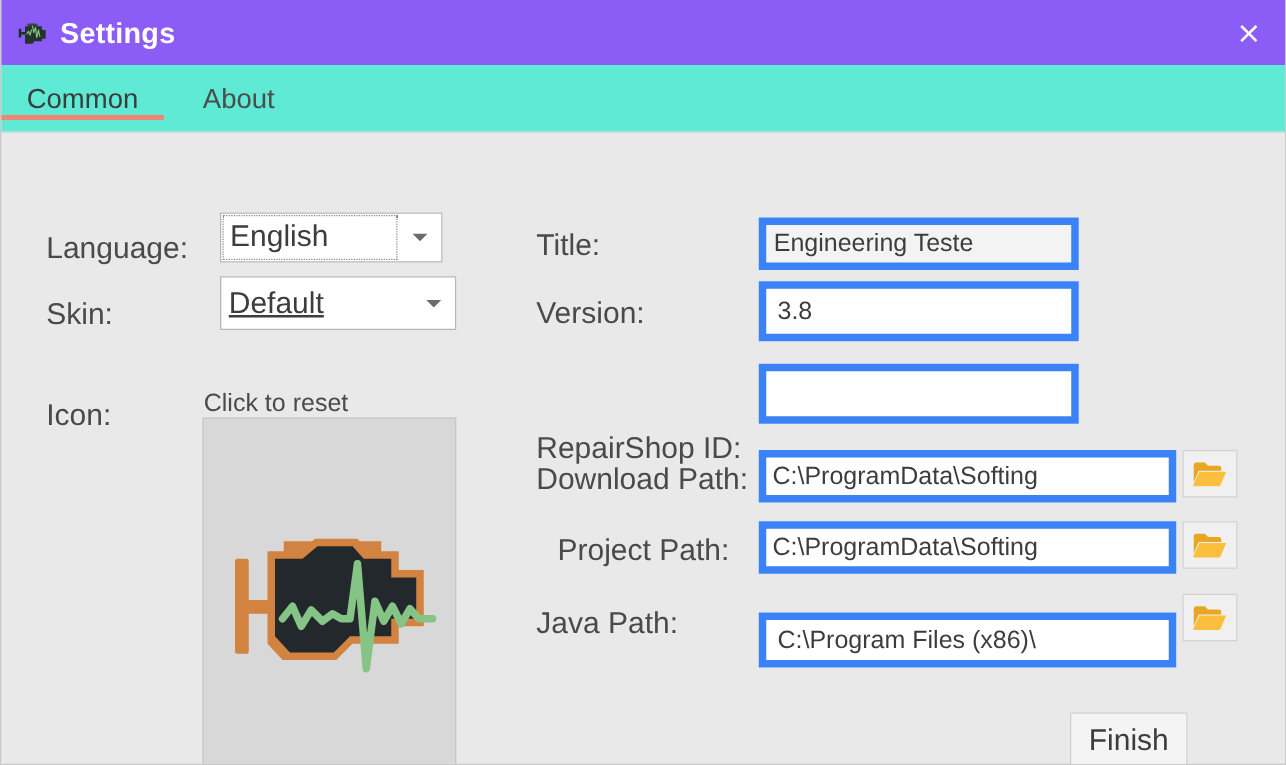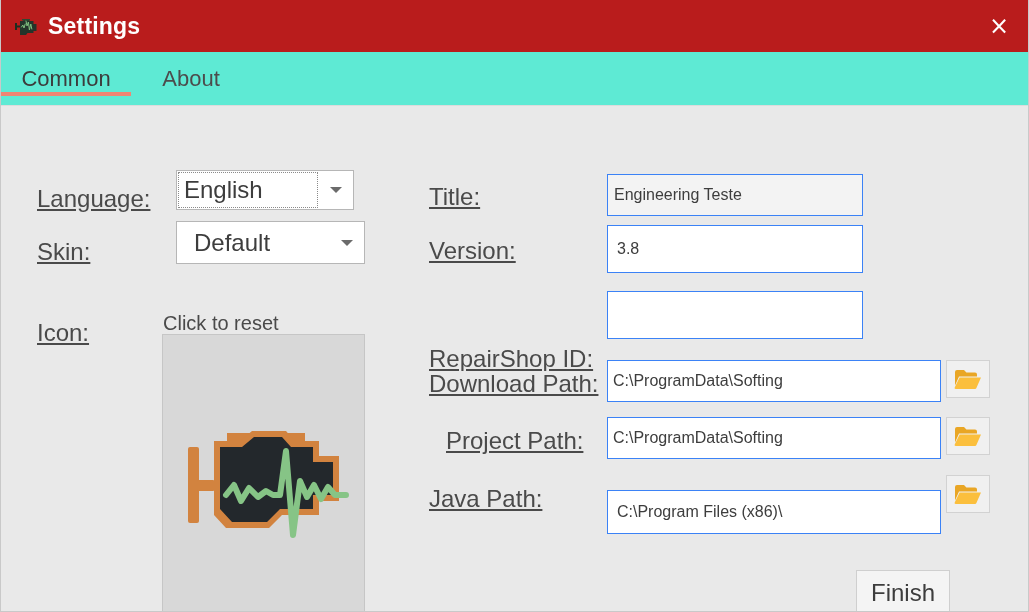--- a/index.html
+++ b/index.html
@@ -21,21 +21,21 @@
     border-right: 1px solid #c9c9c9;
     border-bottom: 1px solid #c9c9c9;
   }
 
   
   #titlebar {
     position: absolute;
     left: 0; top: 0;
     width: 1029px;
     height: 52px;
-    background: #b91c1c;
+    background: #8b5cf6;
     display: flex;
     align-items: center;
   }
   #app-icon {
     margin-left: 12px;
     width: 26px;
     height: 24px;
     position: relative;
     flex: 0 0 auto;
   }
@@ -100,21 +100,20 @@
 
   
   #body { position: absolute; left: 0; top: 106px; width: 1029px; height: 506px; }
 
   .lbl {
     position: absolute;
     font-size: 24px;
     color: #4a4a4a;
     white-space: nowrap;
     line-height: 1;
-    text-decoration: underline;
   }
 
   
   .combo {
     position: absolute;
     background: #ffffff;
     border: 1px solid #b6b6b6;
     box-sizing: border-box;
     display: flex;
     align-items: center;
@@ -149,27 +148,27 @@
     width: 0; height: 0;
     border-left: 6px solid transparent;
     border-right: 6px solid transparent;
     border-top: 6px solid #6b6b6b;
   }
 
   
   .tbox {
     position: absolute;
     background: #ffffff;
-    border: 1px solid #3b82f6;
+    border: 6px solid #3b82f6;
     box-sizing: border-box;
     display: flex;
     align-items: center;
     overflow: hidden;
     white-space: nowrap;
-    font-size: 16px;
+    font-size: 20px;
     color: #3d3d3d;
     padding-left: 9px;
     cursor: text;
   }
   .tbox.tinted { background: #f3f3f3; padding-left: 6px; }
 
   
   .browse {
     position: absolute;
     width: 44px;
@@ -258,21 +257,21 @@
     <div class="lbl" style="left:36px; top:81px;">Language:</div>
     <div class="combo focused" style="left:175px; top:64px; width:178px; height:40px;">
       <span class="cval">English</span>
       <span class="carrow">
           <i></i>
         </span>
     </div>
 
     <div class="lbl" style="left:36px; top:134px;">Skin:</div>
     <div class="combo" style="left:175px; top:115px; width:189px; height:43px;">
-      <span class="cval" style="padding-left:17px;">Default</span>
+      <span class="cval" style="padding-left:6px;text-decoration:underline;">Default</span>
       <span class="carrow">
           <i></i>
         </span>
     </div>
 
     <div class="lbl" style="left:36px; top:215px;">Icon:</div>
     <div id="icon-hint" style="left:162px; top:206px;">Click to reset</div>
     <div id="icon-box" style="left:161px; top:228px; width:203px; height:304px;">
       <svg width="188" height="150" viewBox="0 0 188 150">
 

